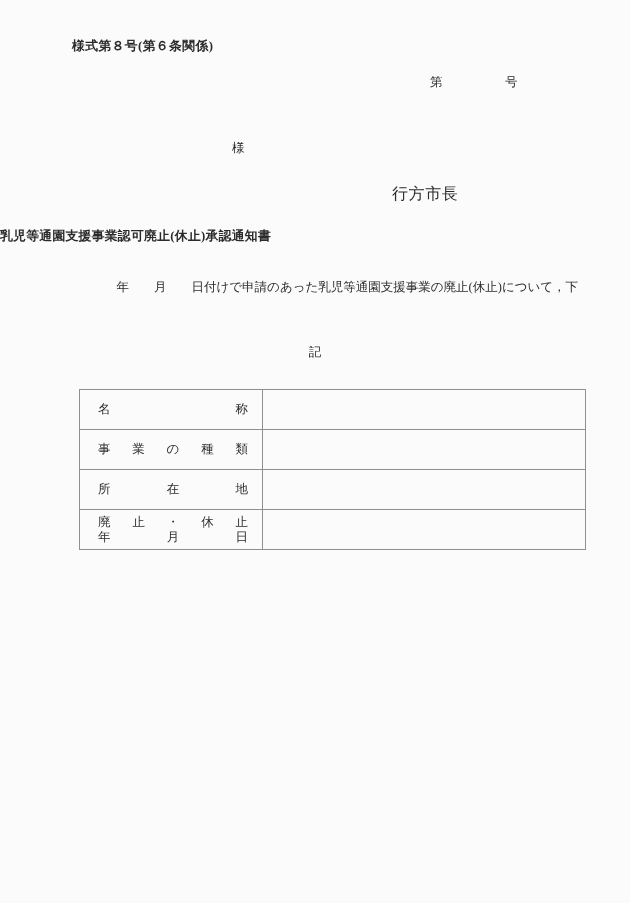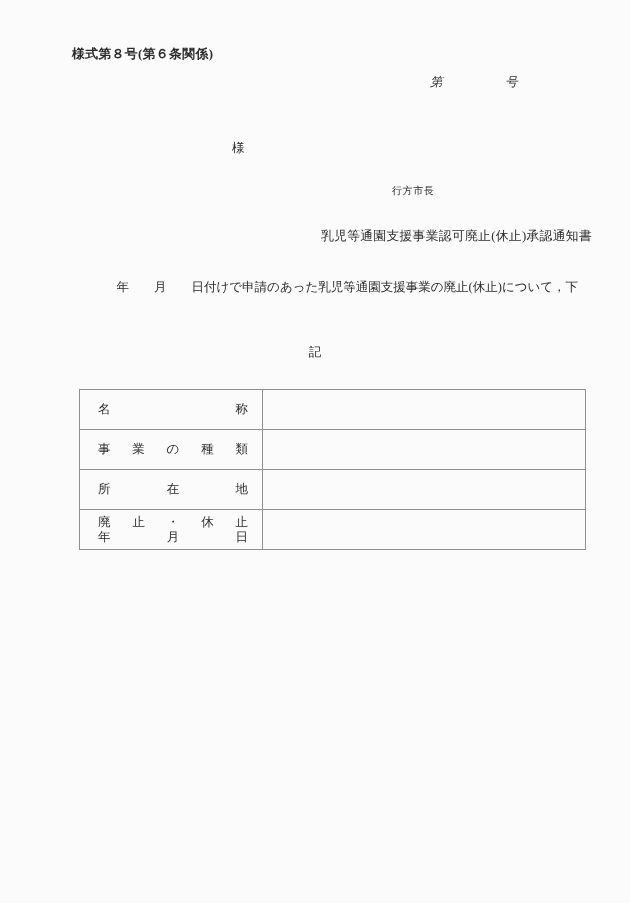--- a/index.html
+++ b/index.html
@@ -30,66 +30,66 @@
     position: absolute;
     white-space: pre;
     line-height: 1.0;
     font-size: 12.5px;
     letter-spacing: 0.2px;
   }
 
   
   .form-no {
     left: 72px;
-    top: 48px;
+    top: 40px;
     font-size: 12.8px;
     font-weight: 700;
     letter-spacing: 0.4px;
   }
 
   
   .doc-meta {
     position: absolute;
     left: 430px;
     top: 71px;
     width: 130px;
     font-size: 12.5px;
     line-height: 23px;
   }
   .doc-meta .row {
     display: block;
     white-space: pre;
-    font-style: italic;
   }
 
   
   .addressee {
     left: 232px;
     top: 142px;
     font-size: 12.5px;
   }
 
   
   .issuer {
     left: 392px;
     top: 186px;
-    font-size: 10px;
+    font-size: 16px;
     letter-spacing: 0.6px;
   }
 
   
   .doc-title {
     position: absolute;
     left: 0;
     top: 228px;
     width: 592px;
-    text-align: right;
+    text-align: left;
     font-size: 12.8px;
     letter-spacing: 0.3px;
     white-space: pre;
+    font-weight: bold;
   }
 
   
   .body-para {
     position: absolute;
     left: 79px;
     top: 275px;
     width: 474px;
     font-size: 12.5px;
     line-height: 25px;

